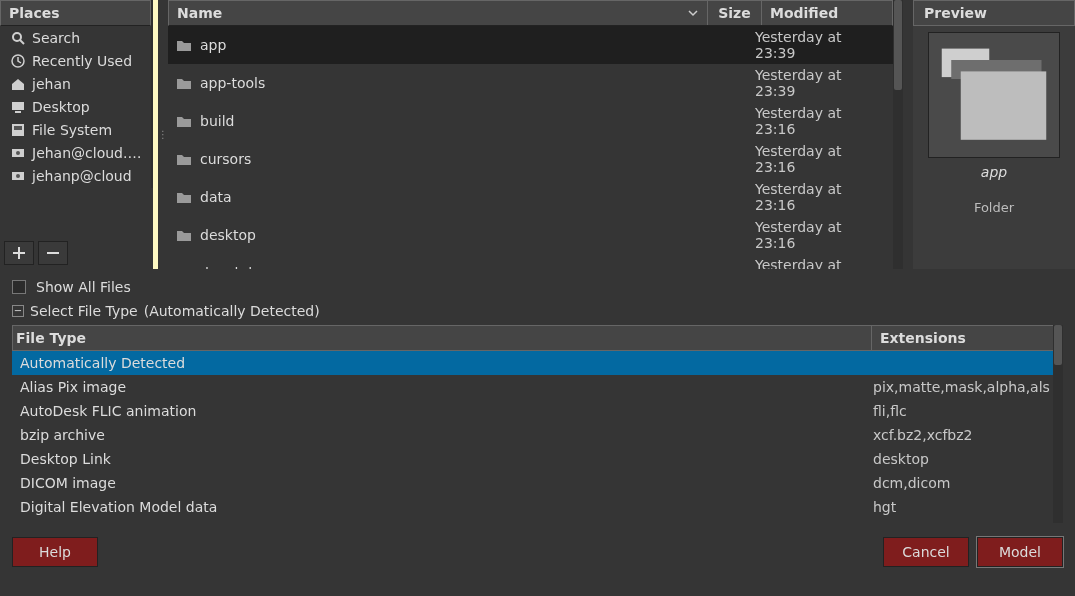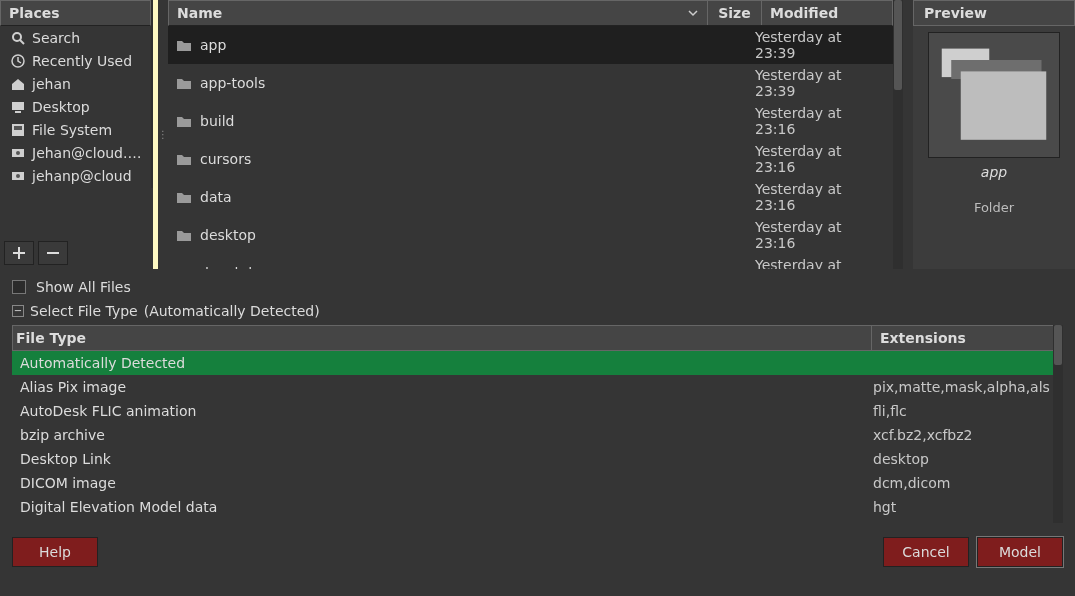--- a/index.html
+++ b/index.html
@@ -78,21 +78,21 @@
   .checkbox { width:14px; height:14px; border:1px solid #777; background:#2b2b2b;}
   .filetype-toggle { display:flex; align-items:center; gap:6px; padding:4px 0;}
   .toggle-icon { width:12px; height:12px; border:1px solid #888; display:flex; align-items:center; justify-content:center; font-size:10px; line-height:1;}
   
   .ft-table { margin:2px 12px 0 12px; height:198px; position:relative;}
   .ft-header { display:flex; background:#454545; border:1px solid #666; font-weight:bold;}
   .ft-col-type { flex:1; padding:4px 3px; border-right:1px solid #666;}
   .ft-col-ext  { width:190px; padding:4px 8px;}
   .ft-rows { overflow:hidden; height:168px;}
   .ft-row { display:flex; padding:4px 8px;}
-  .ft-row.selected { background:#15803d;}
+  .ft-row.selected { background:#0369a1;}
   .ft-row .t { flex:1;}
   .ft-row .e { width:182px; color:#c8c8c8;}
   .ft-scrollbar { position:absolute; right:-0px; top:0; bottom:0; width:10px; background:#2f2f2f;}
   .ft-scrollbar .thumb { background:#555; position:absolute; left:1px; right:1px; top:0; height:40px; border-radius:2px;}
   
   .button-bar {
     display:flex; align-items:center; padding:14px 12px; gap:8px;
   }
   .btn {
     min-width:86px; padding:6px 18px; background:#7f1d1d;

